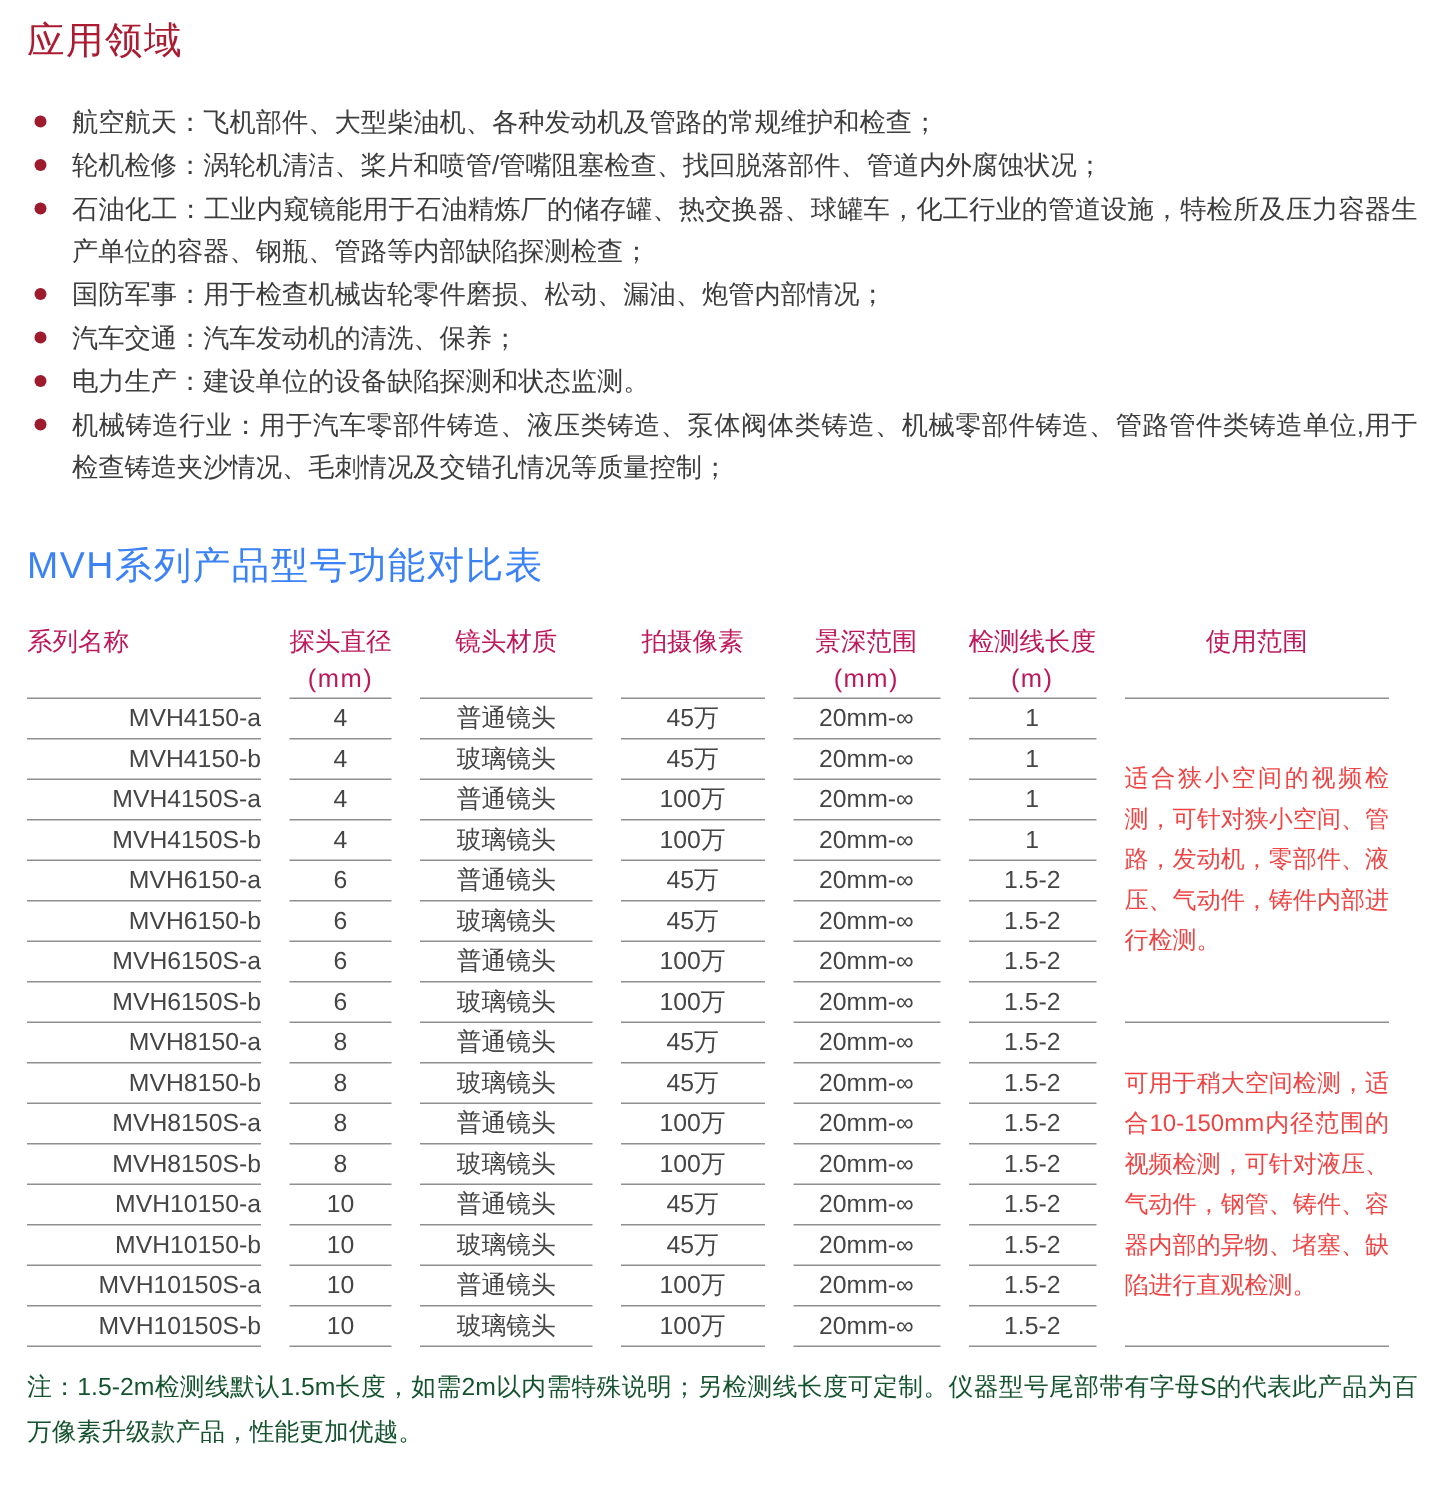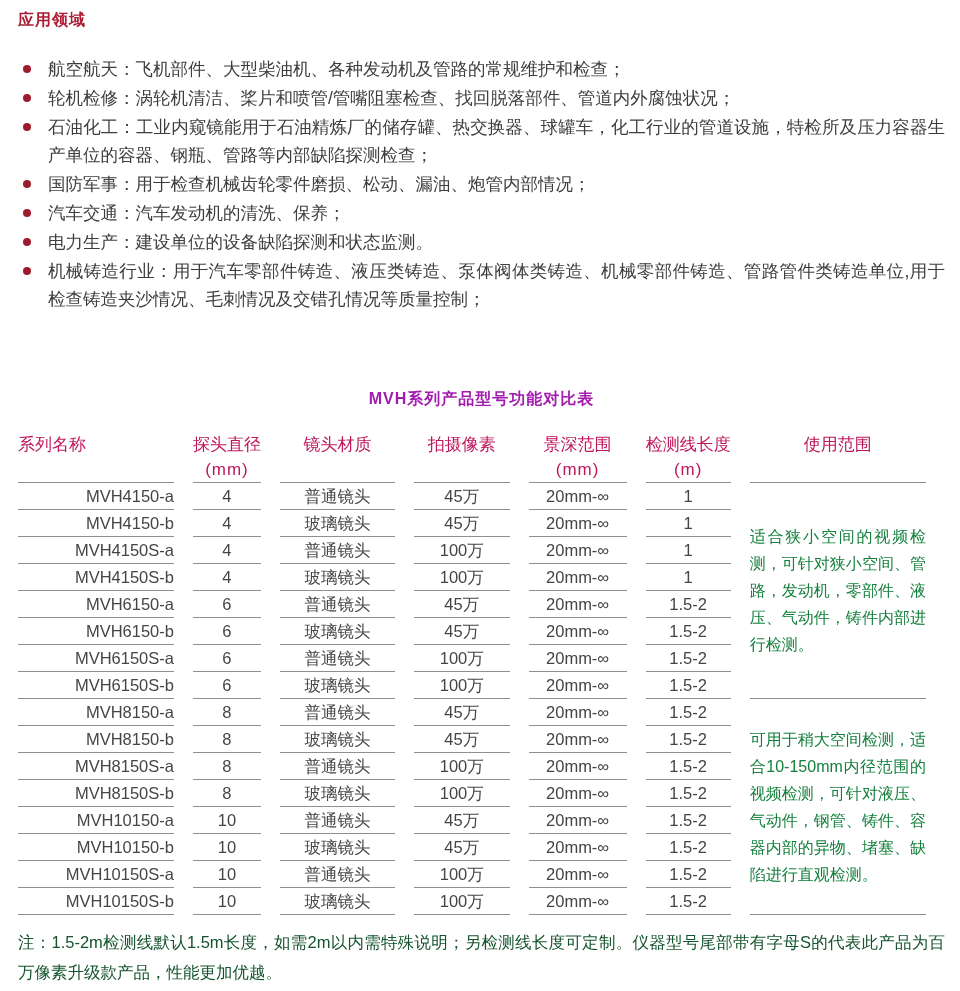--- a/index.html
+++ b/index.html
@@ -6,27 +6,27 @@
   body{
     width:960px;
     font-family:"Liberation Sans","DejaVu Sans",sans-serif;
     color:#3d3d3d;
     -webkit-font-smoothing:antialiased;
   }
   .page{padding:6px 15px 24px 18px;box-sizing:border-box;width:960px;}
 
   
   .section-title{
-    font-size:16px;
-    font-weight:bold;
+    font-size:25px;
+    font-weight:normal;
     letter-spacing:1px;
     margin:0;
   }
   .title-apps{color:#ab1c33;margin:4px 0 24px 0;}
-  .title-table{color:#a21caf;margin:76px 0 20px 0;text-align:center;}
+  .title-table{color:#3b82f6;margin:35px 0 20px 0;}
 
   
   ul.apps-list{list-style:none;margin:0;padding:0;}
   ul.apps-list li{
     position:relative;
     padding-left:30px;
     font-size:17.5px;
     line-height:28px;
     text-align:justify;
     color:#3d3d3d;
@@ -75,21 +75,21 @@
     white-space:nowrap;
   }
   table.cmp td.c-name{text-align:right;}
   table.cmp td.usage{
     font-size:16px;
     line-height:27px;
     text-align:justify;
     text-justify:inter-character;
     vertical-align:middle;
     white-space:normal;
-    color:#15803d;
+    color:#ef4444;
     padding:4px 0;
   }
 
   
   p.note{
     font-size:16.5px;
     line-height:30px;
     text-align:justify;
     margin:12px 0 0 0;
     color:#14532d;

